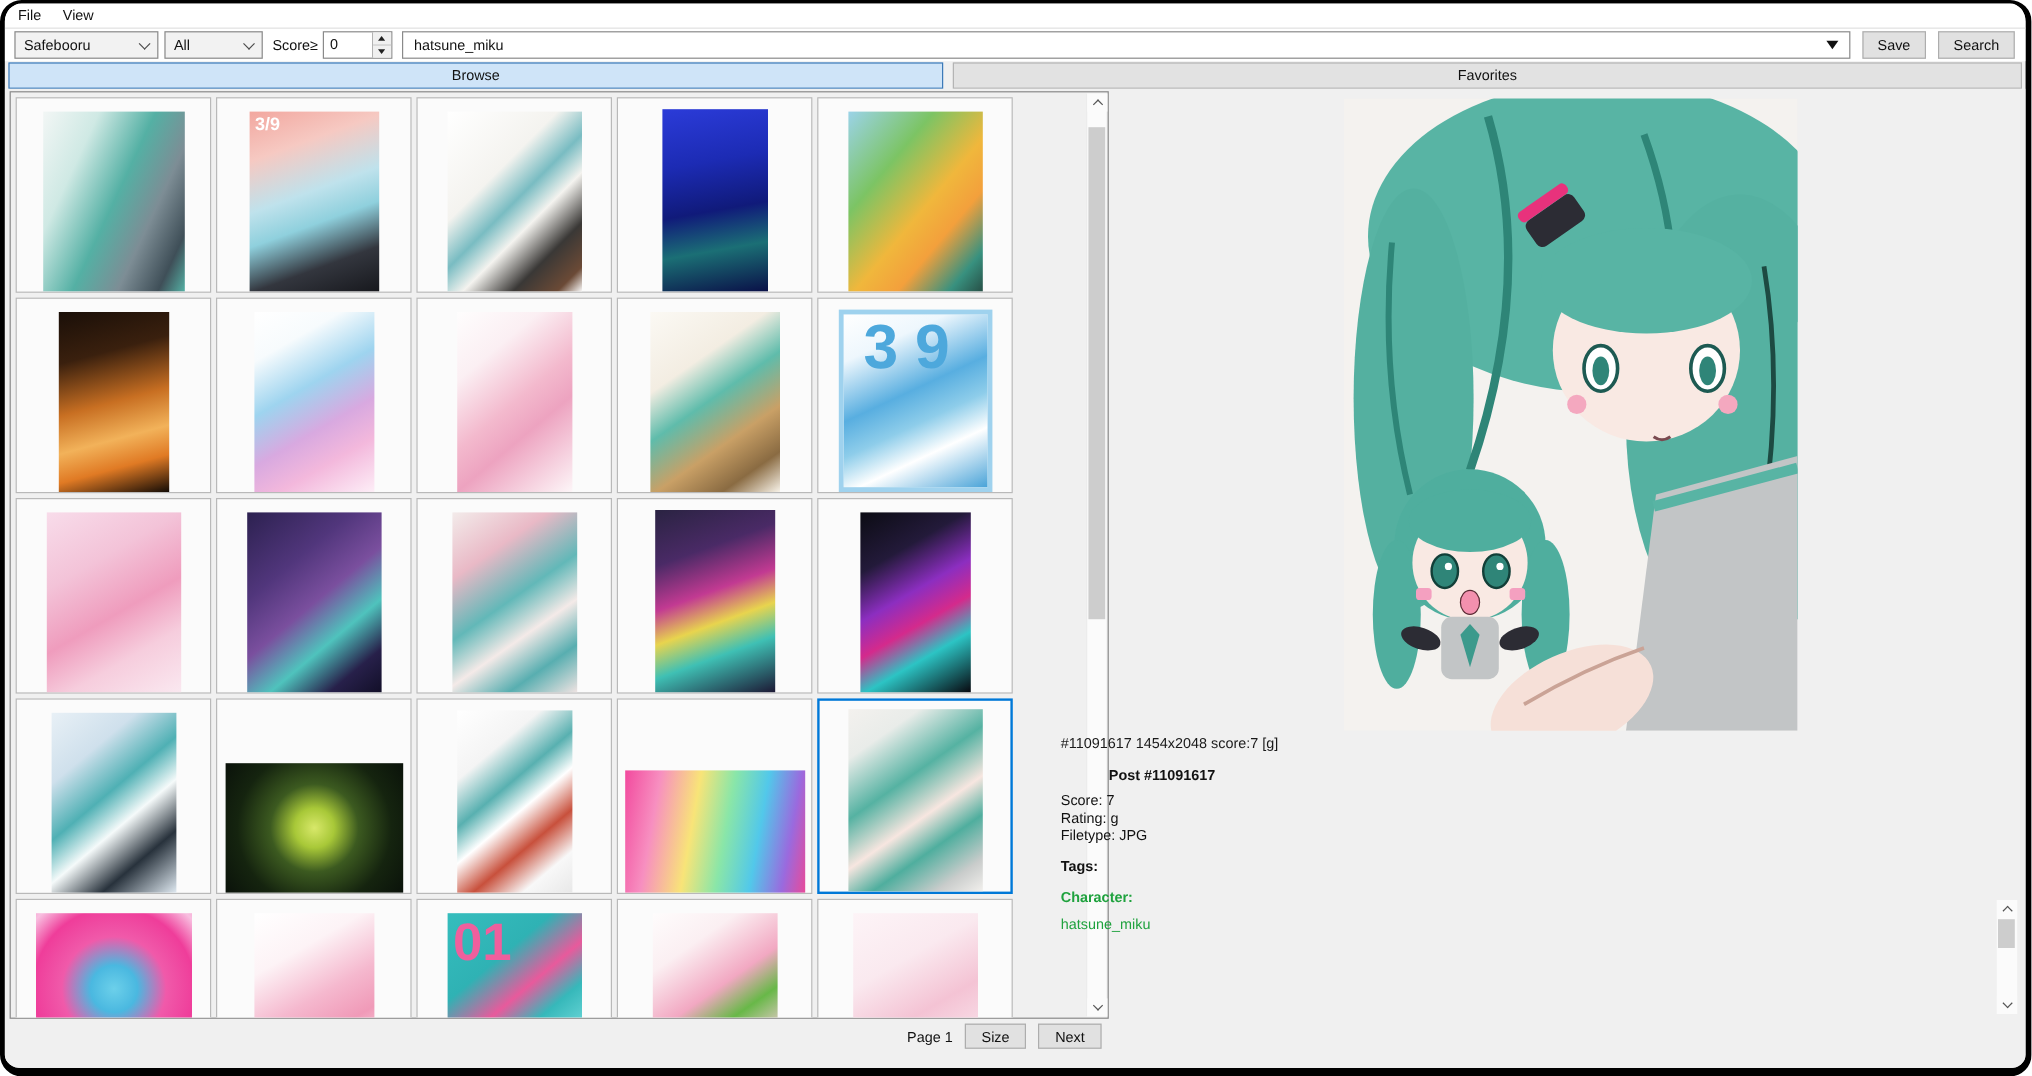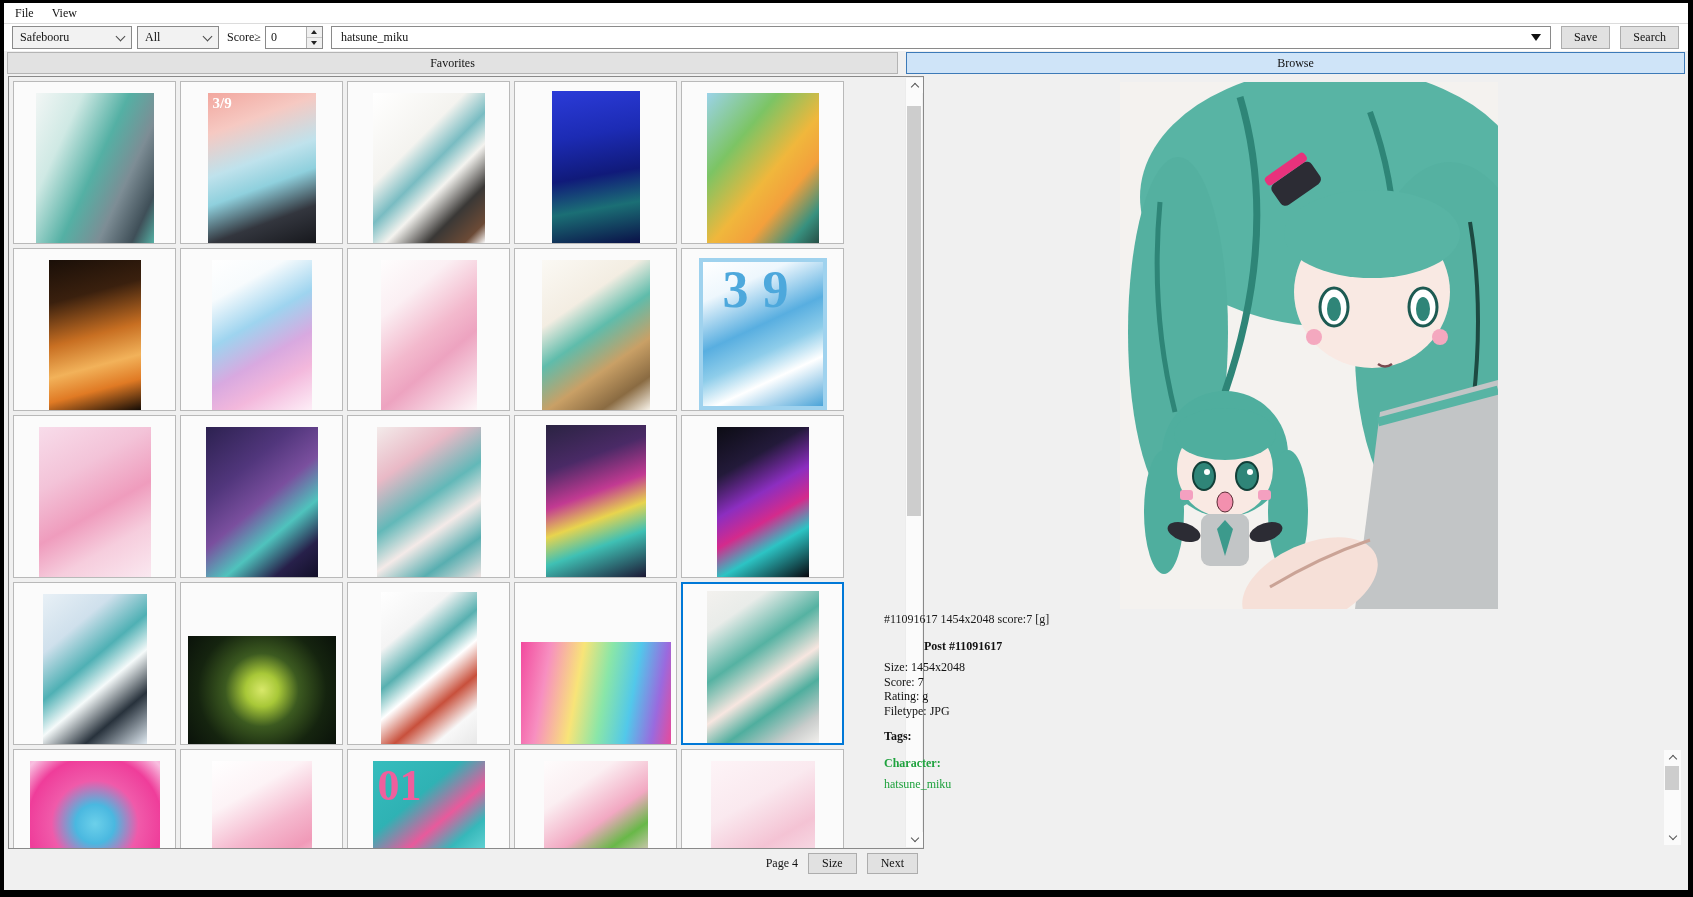--- a/index.html
+++ b/index.html
@@ -1,21 +1,22 @@
 <!DOCTYPE html>
 <html><head>
 <meta charset="utf-8">
 <style>
   html,body{margin:0;padding:0;background:#ffffff;}
   *{box-sizing:border-box;}
   .window{
     position:relative;width:1693px;height:897px;
     border-style:solid;border-color:#000;border-width:3px 5px 7px 4px;
-    background:#f0f0f0;font-family:Liberation Serif, serif;font-size:12px;color:#111;
+    background:#f0f0f0;font-family:Liberation Sans, sans-serif;font-size:12px;color:#111;
     overflow:hidden;
+    border-radius:18px;
   }
   
   .menubar{height:21px;background:#fff;display:flex;align-items:center;padding-left:2px;border-bottom:1px solid #dcdcdc;}
   .menu-item{padding:0 9px;line-height:20px;cursor:default;}
   
   .toolbar{height:27px;background:#fff;display:flex;align-items:center;padding:0 9px 0 8px;}
   .combo{height:23px;border:1px solid #8a8a8a;background:#f2f2f2;display:flex;align-items:center;justify-content:space-between;padding:0 7px;}
   .combo-site{width:120px;margin-right:5px;}
   .combo-rating{width:82px;margin-right:8px;}
   .chev{width:7px;height:7px;border-right:1px solid #4a4a4a;border-bottom:1px solid #4a4a4a;transform:rotate(45deg);margin-top:-3px;}
@@ -102,22 +103,22 @@
     </div>
     <div class="searchbox">
       <span>hatsune_miku</span>
       <span class="tri-big"></span>
     </div>
     <div class="btn">Save</div>
     <div class="btn">Search</div>
   </div>
 
   <div class="tabs">
+    <div class="tab tab-browse">Browse</div>
     <div class="tab tab-favorites">Favorites</div>
-    <div class="tab tab-browse">Browse</div>
   </div>
 
   <div class="content">
 
     <div class="grid-frame">
       <div class="grid">
           <div class="cell">
             <div class="thumb" style="width: 118px; height: 150px; background: linear-gradient(115deg, rgb(242, 246, 245) 0%, rgb(207, 233, 228) 25%, rgb(84, 176, 164) 50%, rgb(125, 141, 149) 70%, rgb(63, 79, 88) 88%, rgb(84, 176, 164) 100%);"></div>
           </div>
           <div class="cell">
@@ -204,21 +205,21 @@
             <span class="schev up"></span>
           </div>
         <div class="scroll-thumb grid-thumbbar"></div>
         <div class="scroll-btn down">
             <span class="schev dn"></span>
           </div>
       </div>
     </div>
 
     <div class="pagination">
-      <span>Page 4</span>
+      <span>Page 1</span>
       <div class="btn">Size</div>
       <div class="btn">Next</div>
     </div>
 
     <svg class="preview-img" viewBox="0 0 378 527" xmlns="http://www.w3.org/2000/svg">
       <rect x="0" y="0" width="378" height="527" fill="#f4f2ef"></rect>
       <ellipse cx="215" cy="115" rx="195" ry="130" fill="#58b4a4"></ellipse>
       <ellipse cx="330" cy="270" rx="95" ry="190" fill="#55b1a1"></ellipse>
       <ellipse cx="58" cy="250" rx="50" ry="175" fill="#54b0a0"></ellipse>
       <path d="M120,15 Q160,150 105,310" stroke="#2e8577" stroke-width="7" fill="none"></path>
@@ -263,21 +264,20 @@
       <g transform="rotate(-24 190 502)">
           <ellipse cx="190" cy="502" rx="72" ry="40" fill="#f6e0d8"></ellipse>
         </g>
       <path d="M150,505 Q200,475 250,458" stroke="#caa396" stroke-width="3" fill="none"></path>
     </svg>
 
     <div class="infopanel">
       <div class="caption">#11091617  1454x2048  score:7  [g]</div>
       <div class="post-title">Post #11091617</div>
       <div id="info-lines">
-          <div class="info-line">Size: 1454x2048</div>
           <div class="info-line">Score: 7</div>
           <div class="info-line">Rating: g</div>
           <div class="info-line">Filetype: JPG</div>
         </div>
       <div class="tags-heading">Tags:</div>
       <div id="tag-groups">
           <div class="tag-group-heading" style="color: rgb(31, 162, 62);">Character:</div>
           <div class="tag-item" style="color: rgb(31, 162, 62);">hatsune_miku</div>
         </div>
     </div>

